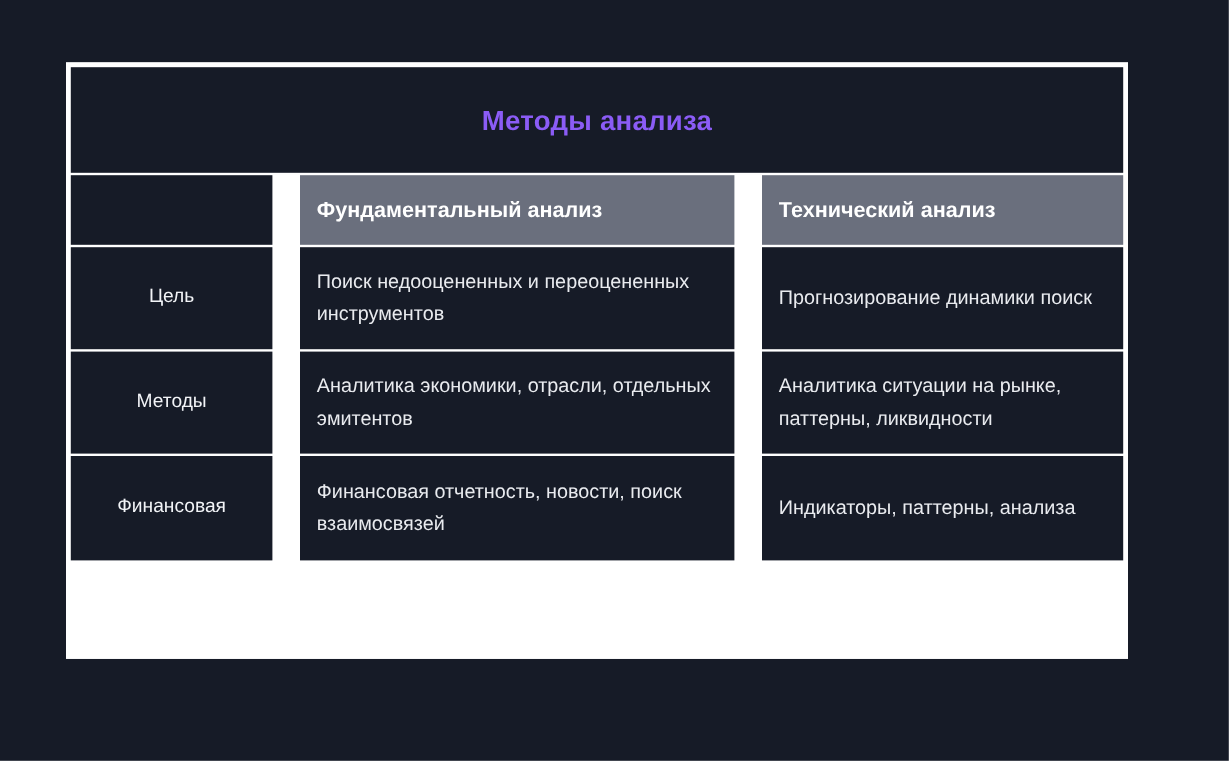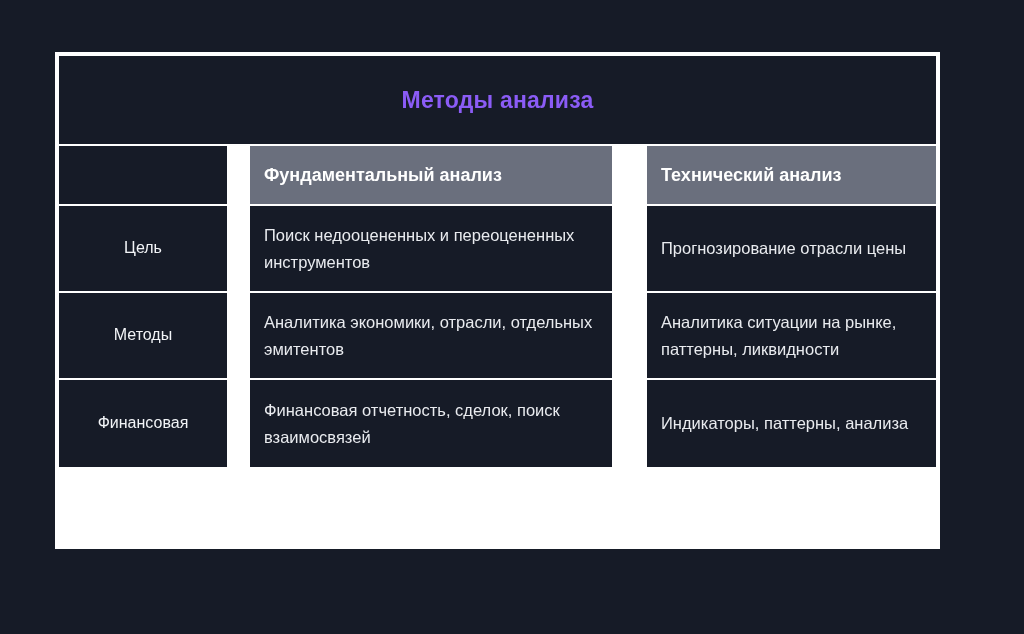--- a/index.html
+++ b/index.html
@@ -68,21 +68,21 @@
     text-align: center;
     padding: 20px 8px;
   }
   .cell.col-a {
     flex: 0 0 362px;
     margin-left: 3px;
     padding: 4px 14px;
   }
   .cell.col-b {
     flex: 1 1 auto;
-    margin-left: 15px;
+    margin-left: 3px;
     padding: 4px 14px;
   }
 
   
   .header-row {
     height: 58px;
     flex: 0 0 58px;
   }
   .header-row .cell.col-label {
     background: #161b27;
@@ -143,42 +143,42 @@
   </div>
 
   <div class="t-row body-row">
     <div class="cell col-label">
       <span class="label-text">Цель</span>
     </div>
     <div class="cell col-a">
       <span class="body-text">Поиск недооцененных и переоцененных инструментов</span>
     </div>
     <div class="cell col-b">
-      <span class="body-text">Прогнозирование отрасли цены</span>
+      <span class="body-text">Прогнозирование динамики поиск</span>
     </div>
   </div>
 
   <div class="t-row body-row">
     <div class="cell col-label">
       <span class="label-text">Методы</span>
     </div>
     <div class="cell col-a">
       <span class="body-text">Аналитика экономики, отрасли, отдельных эмитентов</span>
     </div>
     <div class="cell col-b">
       <span class="body-text">Аналитика ситуации на рынке, паттерны, ликвидности</span>
     </div>
   </div>
 
   <div class="t-row body-row">
     <div class="cell col-label">
       <span class="label-text">Финансовая</span>
     </div>
     <div class="cell col-a">
-      <span class="body-text">Финансовая отчетность, сделок, поиск взаимосвязей</span>
+      <span class="body-text">Финансовая отчетность, новости, поиск взаимосвязей</span>
     </div>
     <div class="cell col-b">
       <span class="body-text">Индикаторы, паттерны, анализа</span>
     </div>
   </div>
 
 
 </div>
 
 </body></html>

